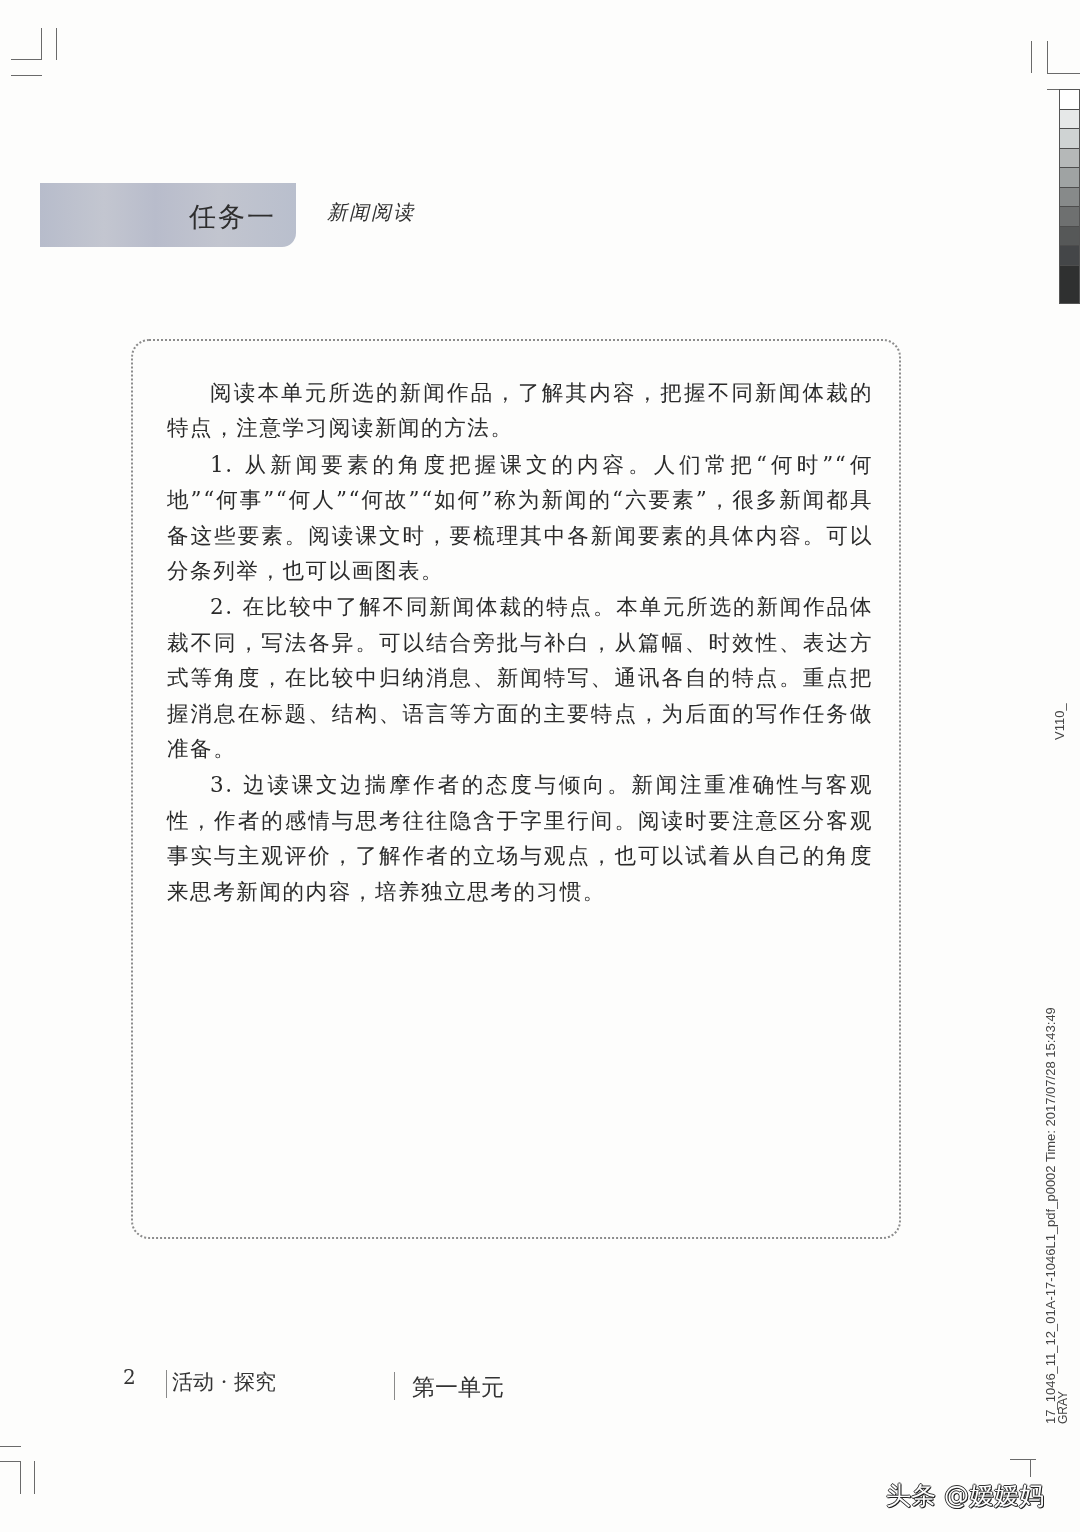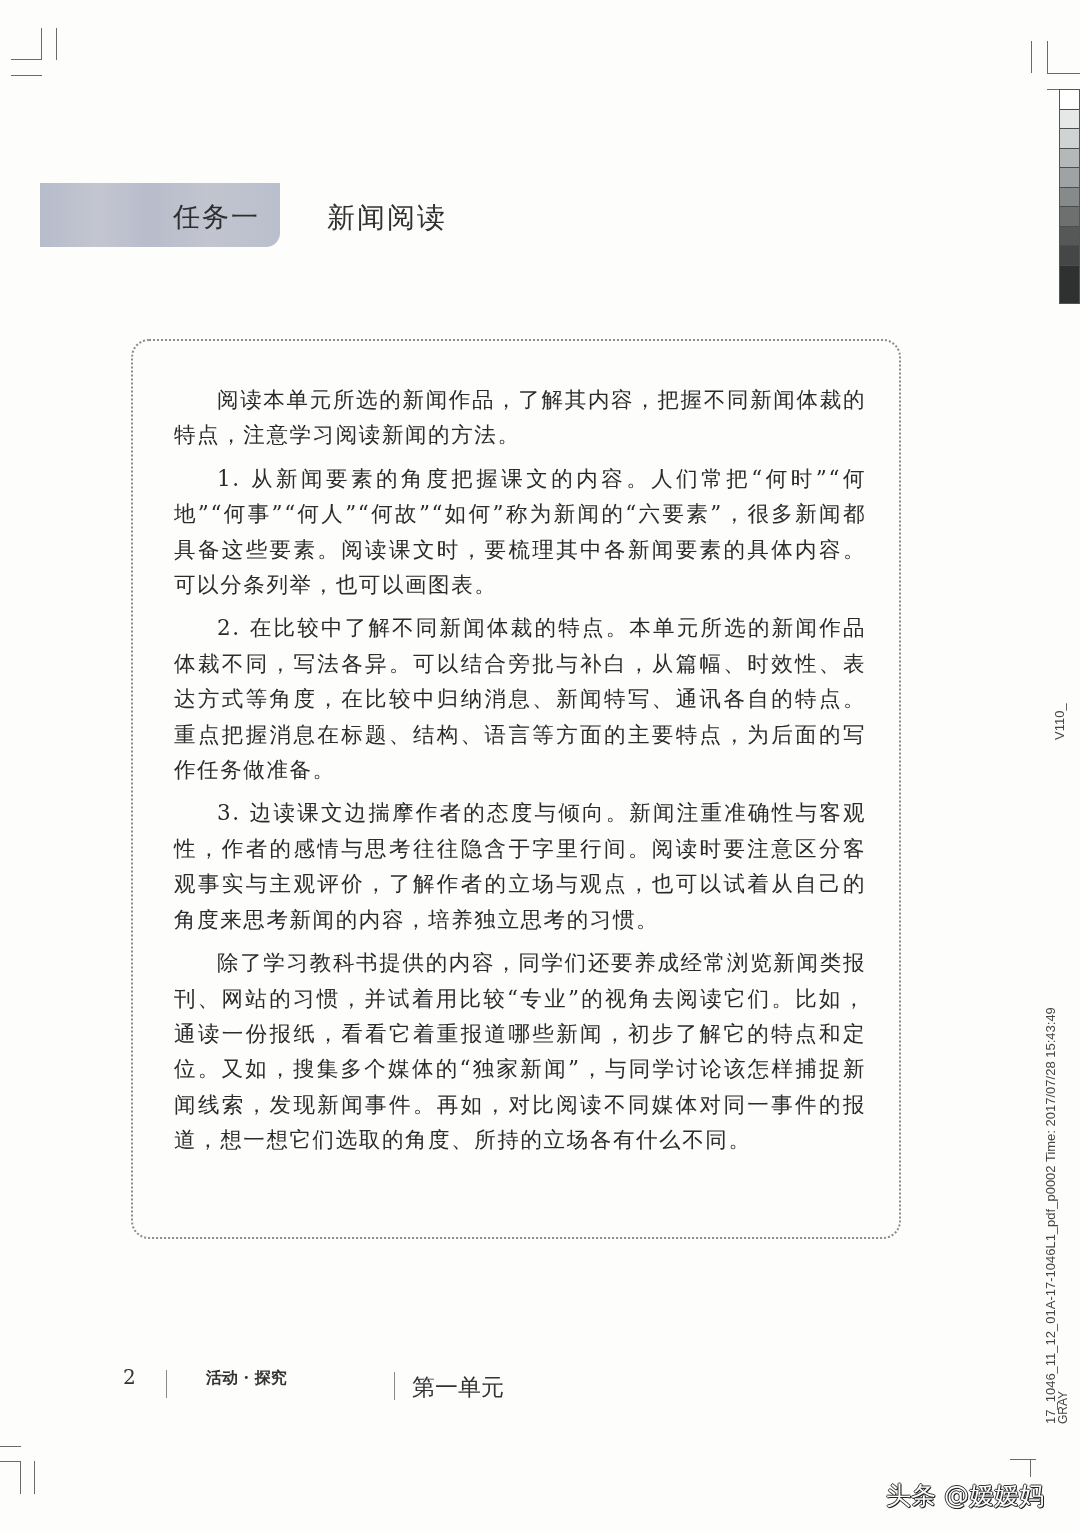--- a/index.html
+++ b/index.html
@@ -36,36 +36,38 @@
 
     
     .title-banner {
       position: absolute;
       left: 40px;
       top: 183px;
       width: 240px;
       height: 64px;
       background: linear-gradient(90deg, #b7bccb 0%, #c3c6d0 25%, #b8bccb 45%, #c2c5cf 70%, #b9bfcd 100%);
       border-radius: 0 0 14px 0;
+      padding-left: 16px;
     }
     .title-banner .task-label {
       position: absolute;
       right: 20px;
       top: 16px;
       font-size: 27px;
       letter-spacing: 2px;
       color: #2e2e2e;
     }
     .title-text {
       position: absolute;
       left: 327px;
       top: 199px;
-      font-size: 28px;
+      font-size: 20px;
       letter-spacing: 2px;
       color: #303030;
+      font-style: italic;
     }
 
     
     .content-box {
       position: absolute;
       left: 131px;
       top: 339px;
       width: 770px;
       height: 900px;
       border: 2px dotted #8c8c8c;
@@ -77,44 +79,43 @@
       left: 166px;
       top: 374px;
       width: 708px;
       font-size: 21.5px;
       line-height: 35.4px;
       letter-spacing: 1.6px;
       text-align: justify;
       color: #2b2b2b;
     }
     .content-inner p {
-      margin: 8px;
+      margin: 1px;
       text-indent: 2em;
     }
 
     
     .footer-page-num {
       position: absolute;
       left: 123px;
       top: 1365px;
       font-size: 20px;
       color: #333;
     }
     .footer-sep {
       position: absolute;
       width: 1px;
       background: #8a8a8a;
     }
     .footer-section {
       position: absolute;
-      left: 206px;
+      left: 172px;
       top: 1368px;
-      font-size: 16px;
+      font-size: 21px;
       color: #333;
-      font-weight: bold;
     }
     .footer-unit {
       position: absolute;
       left: 412px;
       top: 1372px;
       font-size: 23px;
       color: #333;
     }
 
     
@@ -187,21 +188,20 @@
   <span class="task-label">任务一</span>
 </div>
 <div class="title-text">新闻阅读</div>
 
 <div class="content-box"></div>
 <div class="content-inner">
   <p>阅读本单元所选的新闻作品，了解其内容，把握不同新闻体裁的特点，注意学习阅读新闻的方法。</p>
   <p>1. 从新闻要素的角度把握课文的内容。人们常把“何时”“何地”“何事”“何人”“何故”“如何”称为新闻的“六要素”，很多新闻都具备这些要素。阅读课文时，要梳理其中各新闻要素的具体内容。可以分条列举，也可以画图表。</p>
   <p>2. 在比较中了解不同新闻体裁的特点。本单元所选的新闻作品体裁不同，写法各异。可以结合旁批与补白，从篇幅、时效性、表达方式等角度，在比较中归纳消息、新闻特写、通讯各自的特点。重点把握消息在标题、结构、语言等方面的主要特点，为后面的写作任务做准备。</p>
   <p>3. 边读课文边揣摩作者的态度与倾向。新闻注重准确性与客观性，作者的感情与思考往往隐含于字里行间。阅读时要注意区分客观事实与主观评价，了解作者的立场与观点，也可以试着从自己的角度来思考新闻的内容，培养独立思考的习惯。</p>
-  <p>除了学习教科书提供的内容，同学们还要养成经常浏览新闻类报刊、网站的习惯，并试着用比较“专业”的视角去阅读它们。比如，通读一份报纸，看看它着重报道哪些新闻，初步了解它的特点和定位。又如，搜集多个媒体的“独家新闻”，与同学讨论该怎样捕捉新闻线索，发现新闻事件。再如，对比阅读不同媒体对同一事件的报道，想一想它们选取的角度、所持的立场各有什么不同。</p>
 </div>
 
 <div class="footer-page-num">2</div>
 <div class="footer-sep" style="left:166px;top:1370px;height:28px;"></div>
 <div class="footer-section">活动 · 探究</div>
 <div class="footer-sep" style="left:394px;top:1372px;height:28px;"></div>
 <div class="footer-unit">第一单元</div>
 
 <div class="side-code" style="left:1052px;top:740px;">V110_</div>
 <div class="side-code" style="left:1043px;top:1424px;">17_1046_11_12_01A-17-1046L1_pdf_p0002 Time: 2017/07/28 15:43:49</div>

